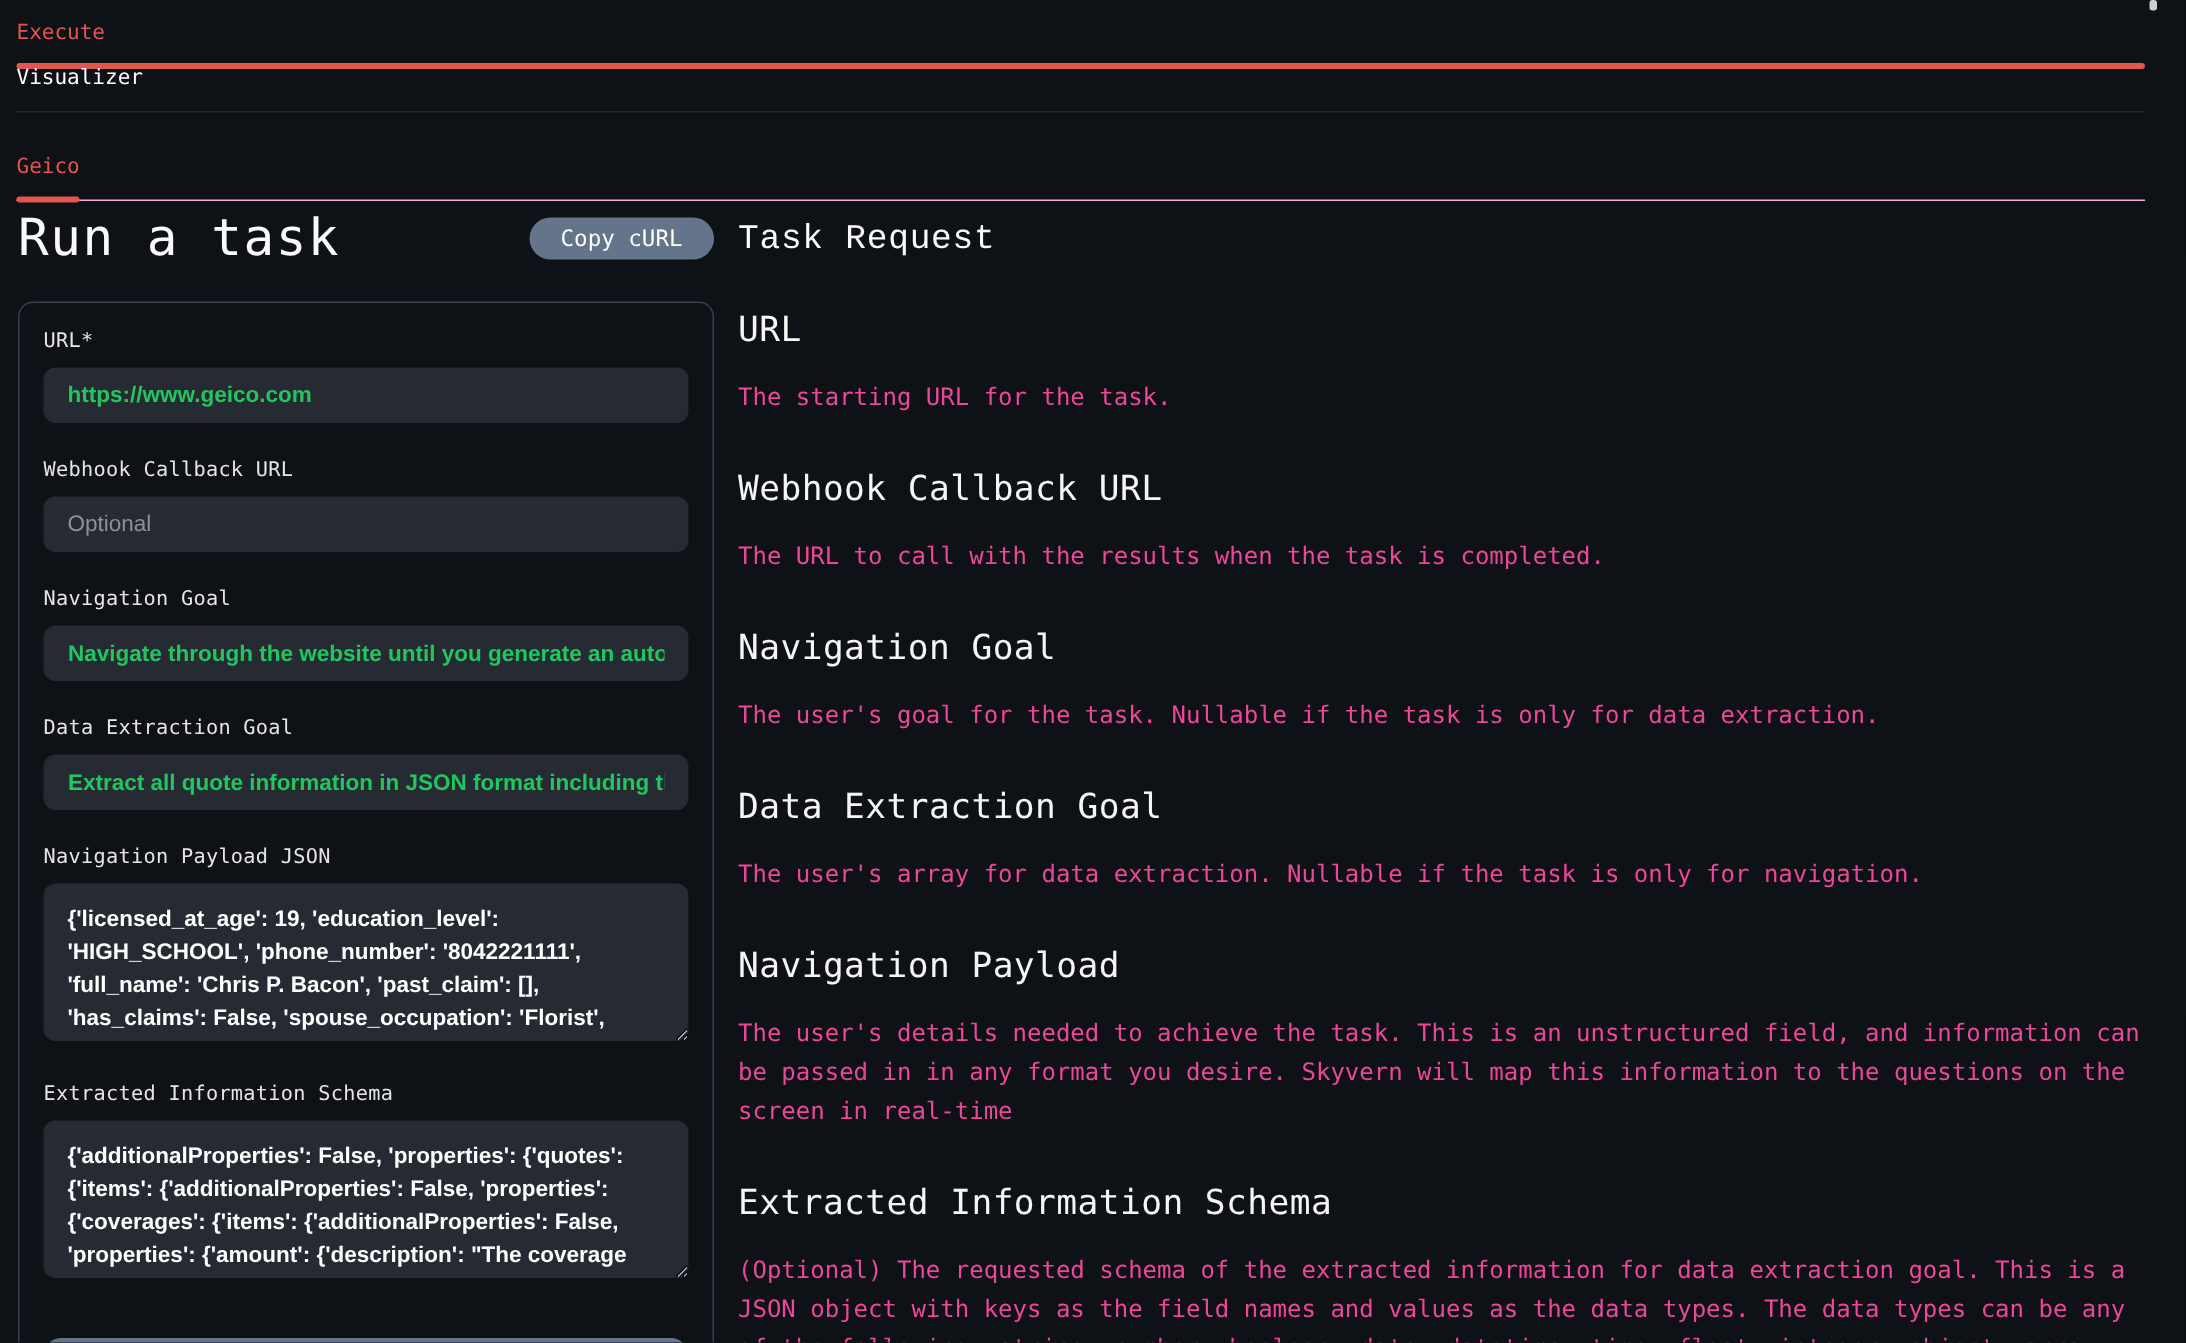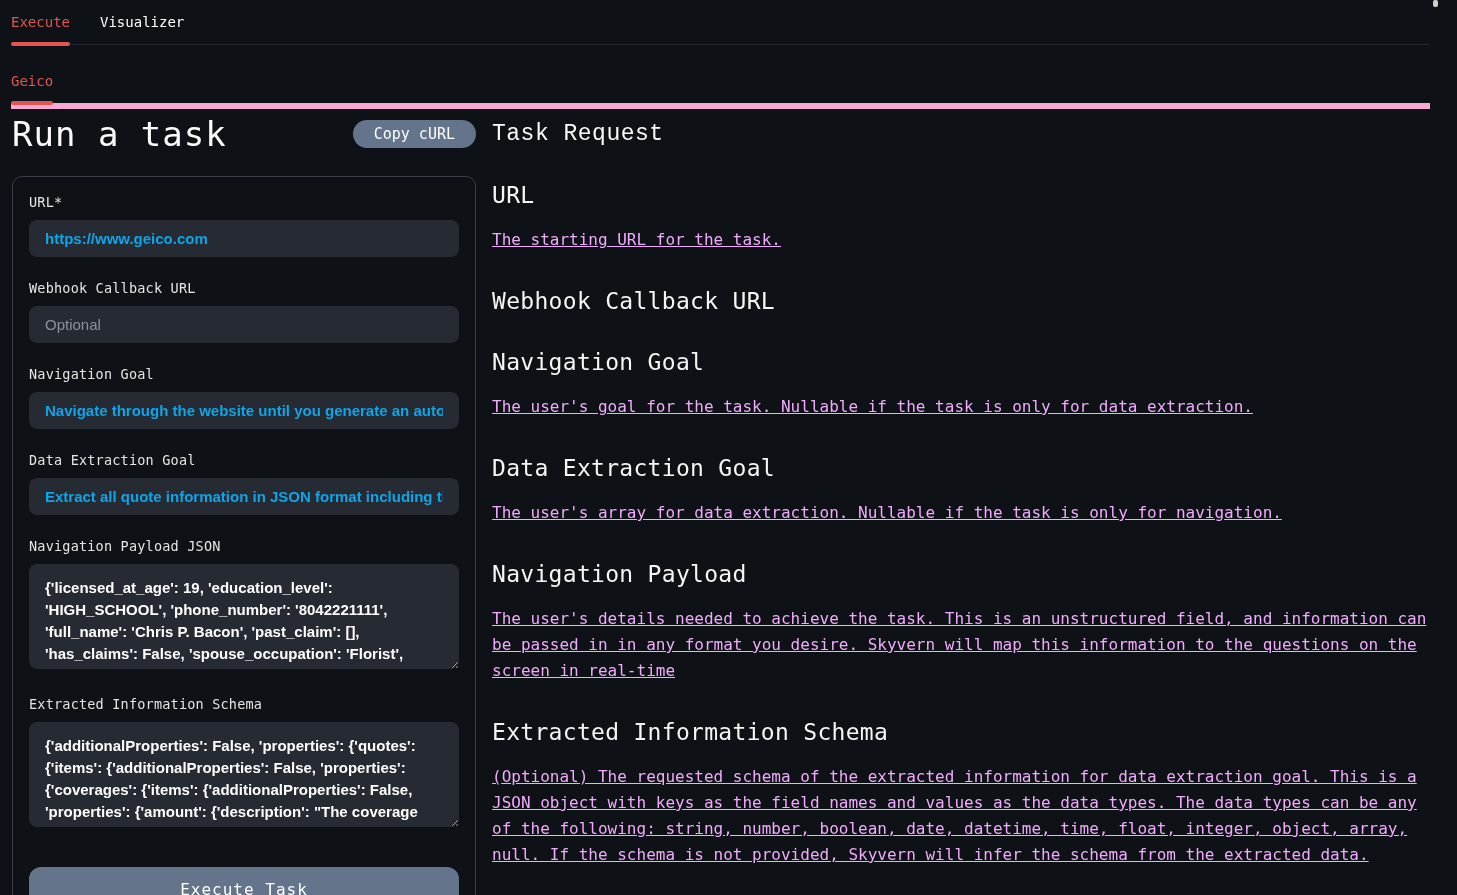--- a/index.html
+++ b/index.html
@@ -8,26 +8,27 @@
     width: 1457px; height: 895px;
     background: #0e1116;
     overflow: hidden;
     font-family: "DejaVu Sans Mono", "Liberation Mono", monospace;
     color: #f0f0f0;
   }
   
   .tabbar {
     margin: 0 27px 0 11px;
     border-bottom: 1px solid #23262d;
-    display: flex; gap: 30px;
+    display: flex; 
     padding-top: 14px;
+    flex-direction: column;
   }
   .subtabbar {
     margin: 0 27px 0 11px;
-    border-bottom: 6px solid #f9a8d4;
+    border-bottom: 1px solid #f9a8d4;
     display: flex; gap: 30px;
     padding-top: 28px;
   }
   .tab {
     position: relative;
     font-size: 14px;
     line-height: 17px;
     padding-bottom: 13px;
     color: #ffffff;
     cursor: pointer;
@@ -87,21 +88,21 @@
     margin-bottom: 10px;
     letter-spacing: 0.2px;
   }
   .field input {
     width: 100%;
     height: 37px;
     background: #262a33;
     border: none;
     border-radius: 8px;
     padding: 0 16px;
-    color: #0ea5e9;
+    color: #22c55e;
     font-family: "Liberation Sans", sans-serif;
     font-weight: 700;
     font-size: 15px;
     outline: none;
   }
   .field input::placeholder {
     color: #8c909a;
     font-weight: 400;
   }
   .field textarea {
@@ -146,22 +147,21 @@
     margin: 35px 0 0 0;
     font-size: 23px;
     font-weight: 500;
     letter-spacing: 0.3px;
     color: #f5f5f5;
   }
   .doc-section p {
     margin: 19px 0 0 0;
     font-size: 16px;
     line-height: 26px;
-    color: #f0abfc;
-    text-decoration: underline;
+    color: #ec4899;
   }
   
   .scroll-thumb {
     position: absolute;
     top: 0; right: 19px;
     width: 5px; height: 7px;
     background: #cfcfcf;
     border-radius: 2px;
   }
 </style>
@@ -226,20 +226,21 @@
   <div class="right">
     <h2 class="docs-title">Task Request</h2>
 
     <div class="doc-section">
       <h3>URL</h3>
       <p>The starting URL for the task.</p>
     </div>
 
     <div class="doc-section">
       <h3>Webhook Callback URL</h3>
+      <p>The URL to call with the results when the task is completed.</p>
     </div>
 
     <div class="doc-section">
       <h3>Navigation Goal</h3>
       <p>The user's goal for the task. Nullable if the task is only for data extraction.</p>
     </div>
 
     <div class="doc-section">
       <h3>Data Extraction Goal</h3>
       <p>The user's array for data extraction. Nullable if the task is only for navigation.</p>

